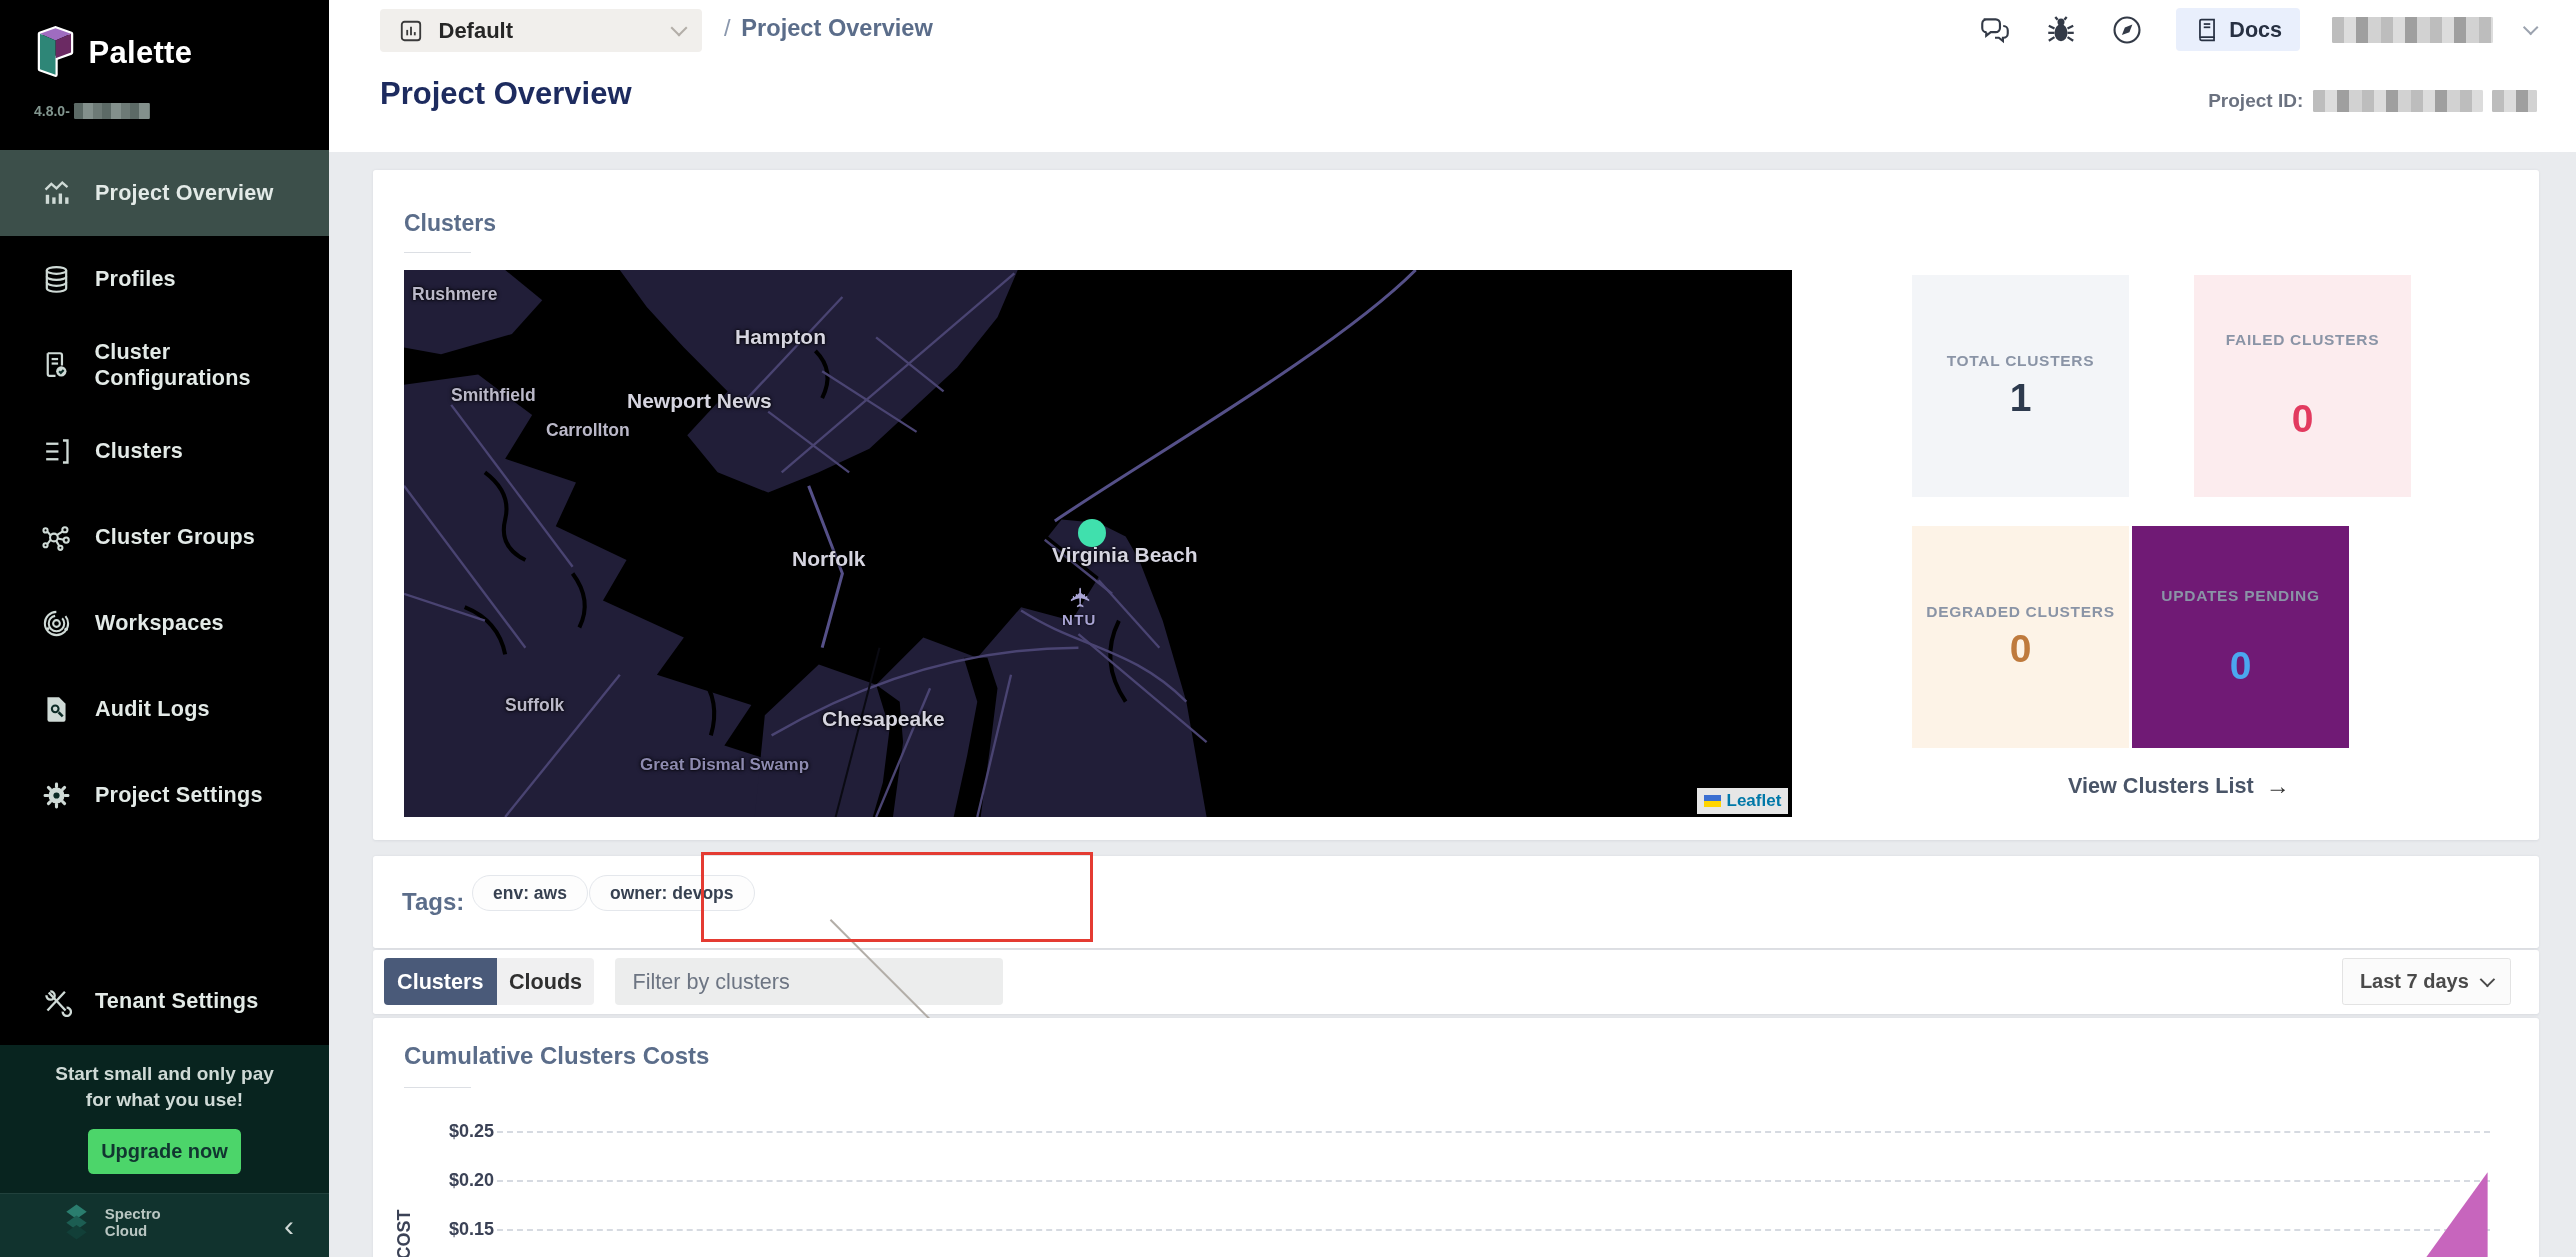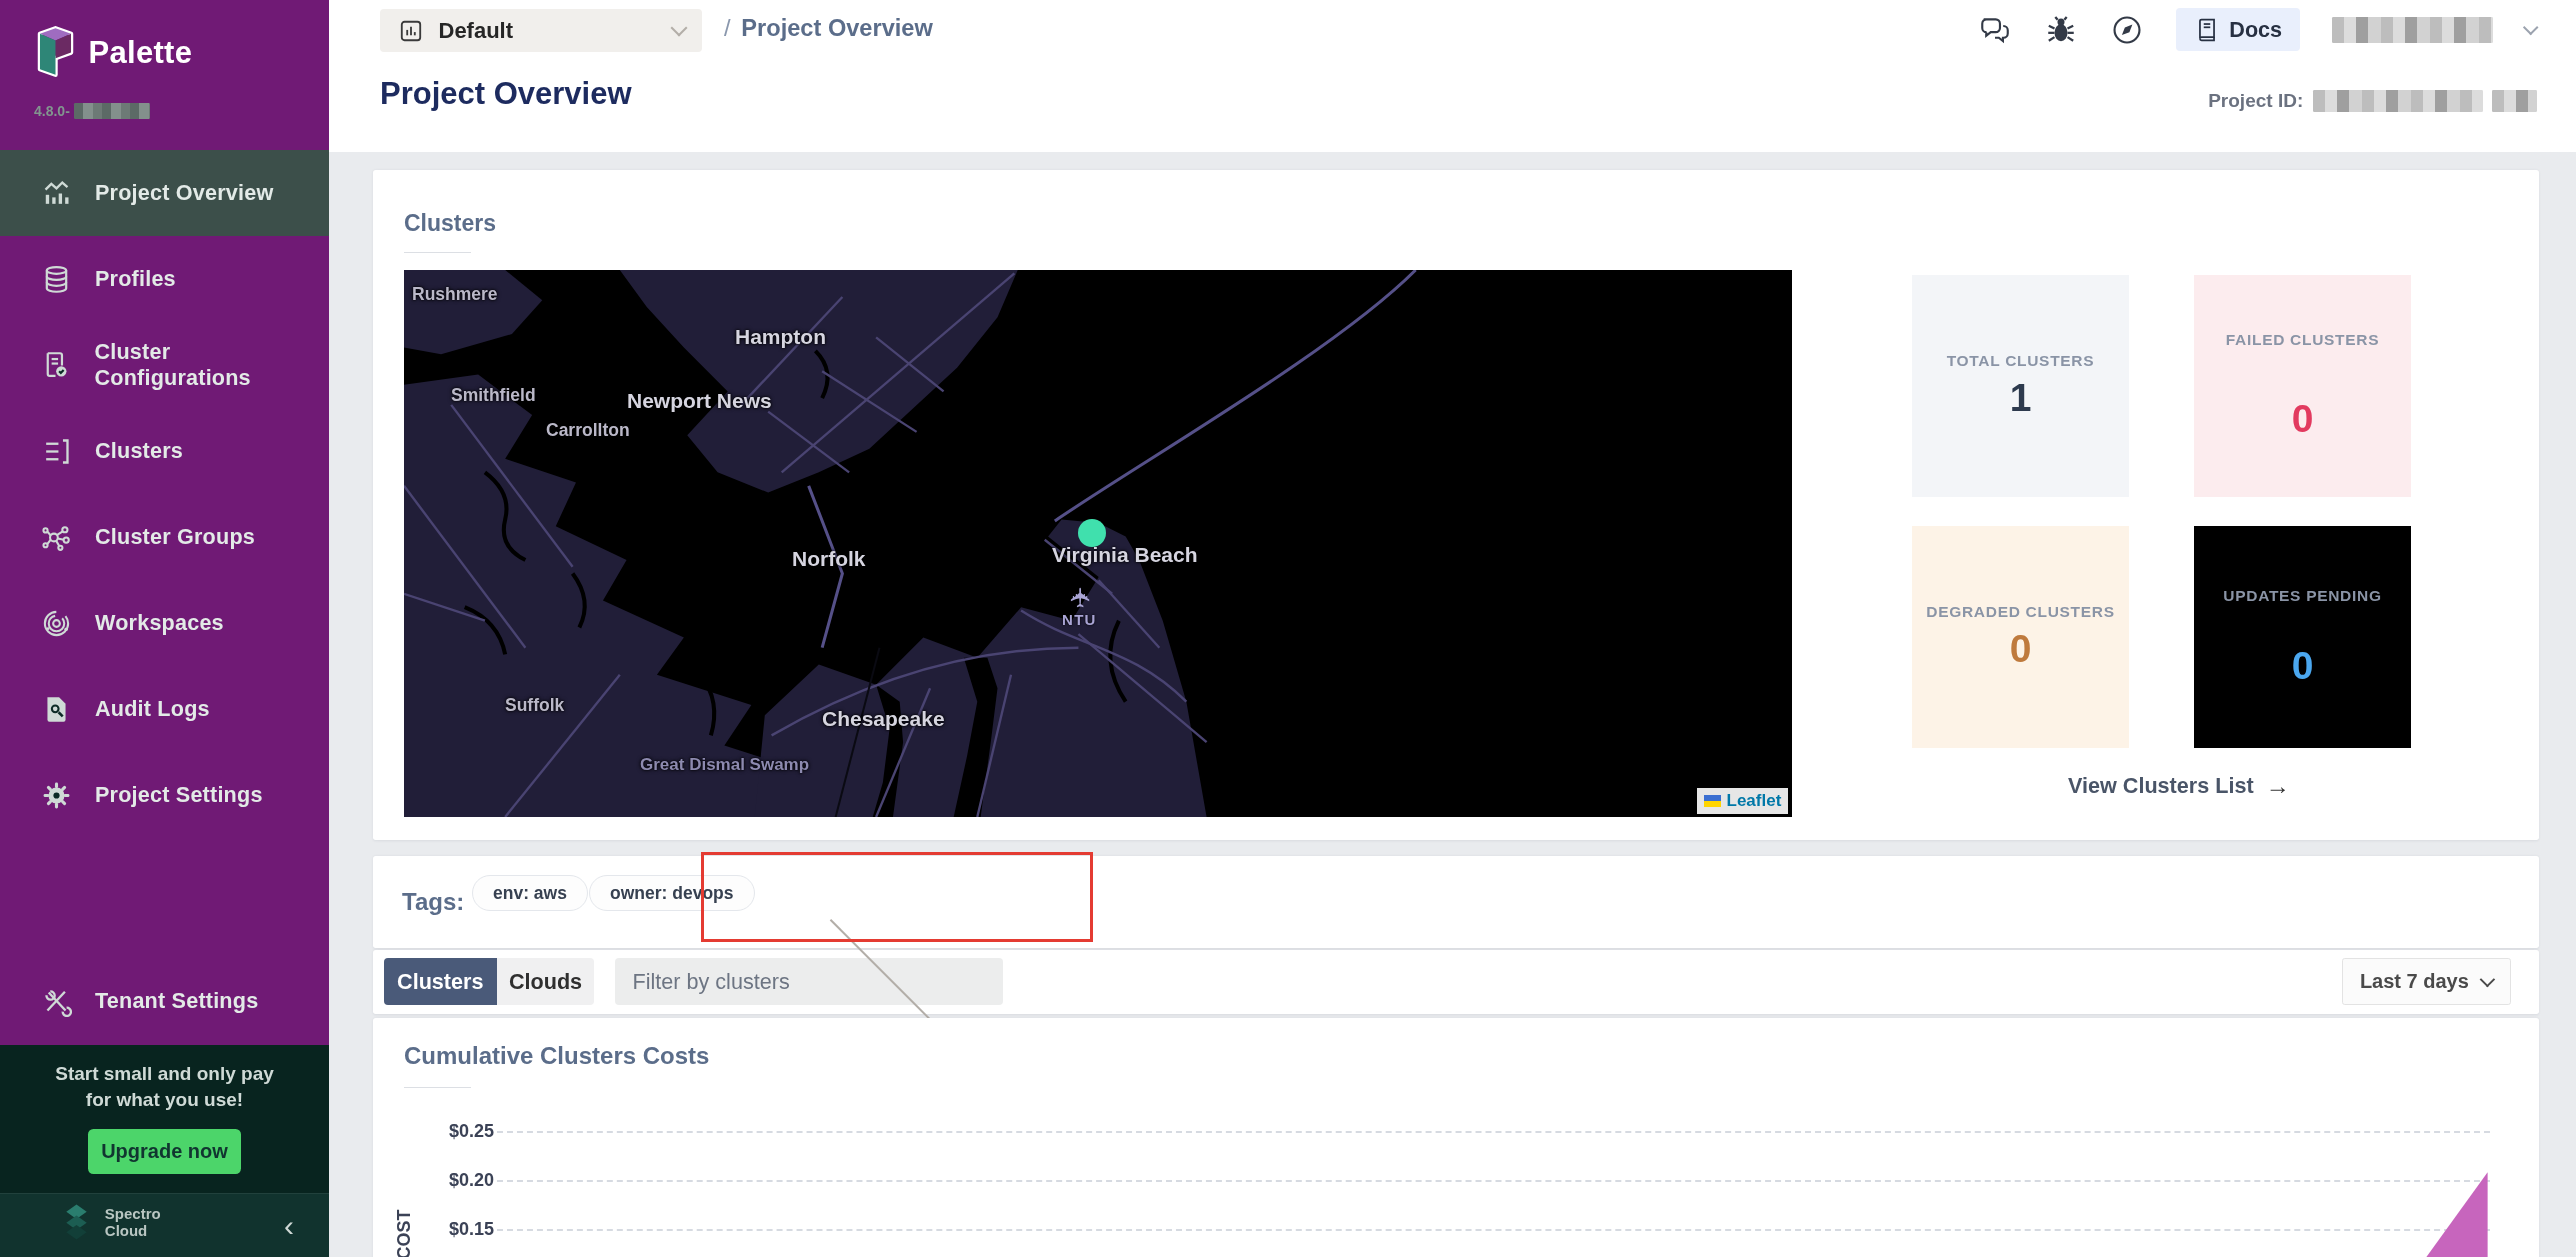--- a/index.html
+++ b/index.html
@@ -1,19 +1,19 @@
 <!DOCTYPE html>
 <html style="font-size:10.8px"><head>
 <meta charset="utf-8">
 <style>
   html,body{margin:0;padding:0;width:2576px;height:1257px;overflow:hidden;
     font-family:"Liberation Sans","DejaVu Sans",sans-serif;background:#e9ebee;}
   .abs{position:absolute;}
   
-  .sidebar{position:absolute;left:0;top:0;width:329px;height:1257px;background:#701a75;color:#dfe6e4;}
+  .sidebar{position:absolute;left:0;top:0;width:329px;height:1257px;background:#000000;color:#dfe6e4;}
   .logo-row{position:absolute;left:36px;top:26px;display:flex;align-items:center;gap:13.5px;}
   .logo-text{font-size:31px;font-weight:700;color:#fff;letter-spacing:0.3px;}
   .version{position:absolute;left:34px;top:103px;font-size:14px;color:#82968f;font-weight:600;display:flex;align-items:center;gap:4px;}
   .nav{position:absolute;left:0;top:150px;width:329px;}
   .nav-item{position:relative;height:86px;display:flex;align-items:center;gap:23px;padding-left:40px;box-sizing:border-box;cursor:pointer;}
   .nav-item.active{background:#3c4f4a;}
   .nav-icon{width:32px;height:32px;display:flex;align-items:center;justify-content:center;color:#cfdad6;}
   .nav-icon svg{width:31px;height:31px;}
   .nav-label{font-size:21.6px;font-weight:600;color:#e3eae7;letter-spacing:0.2px;}
   .tenant{top:958px;}
@@ -413,21 +413,21 @@
       <div class="stat-value" style="color: rgb(45, 58, 78);">1</div>
     </div>
     <div class="stat-card" style="left: 1821px; top: 105px; background: rgb(252, 236, 238); gap: 48px;">
       <div class="stat-label">FAILED CLUSTERS</div>
       <div class="stat-value" style="color: rgb(226, 58, 95);">0</div>
     </div>
     <div class="stat-card" style="left: 1539px; top: 356px; background: rgb(253, 243, 231);">
       <div class="stat-label">DEGRADED CLUSTERS</div>
       <div class="stat-value" style="color: rgb(191, 122, 61);">0</div>
     </div>
-    <div class="stat-card" style="left: 1821px; top: 356px; background: #000000; gap: 39px;">
+    <div class="stat-card" style="left: 1759px; top: 356px; background: #701a75; gap: 39px;">
       <div class="stat-label">UPDATES PENDING</div>
       <div class="stat-value" style="color: rgb(75, 167, 239);">0</div>
     </div>
 
     <div class="view-link">
       <span>View Clusters List</span>
       <span class="arr">→</span>
     </div>
   </div>
 

